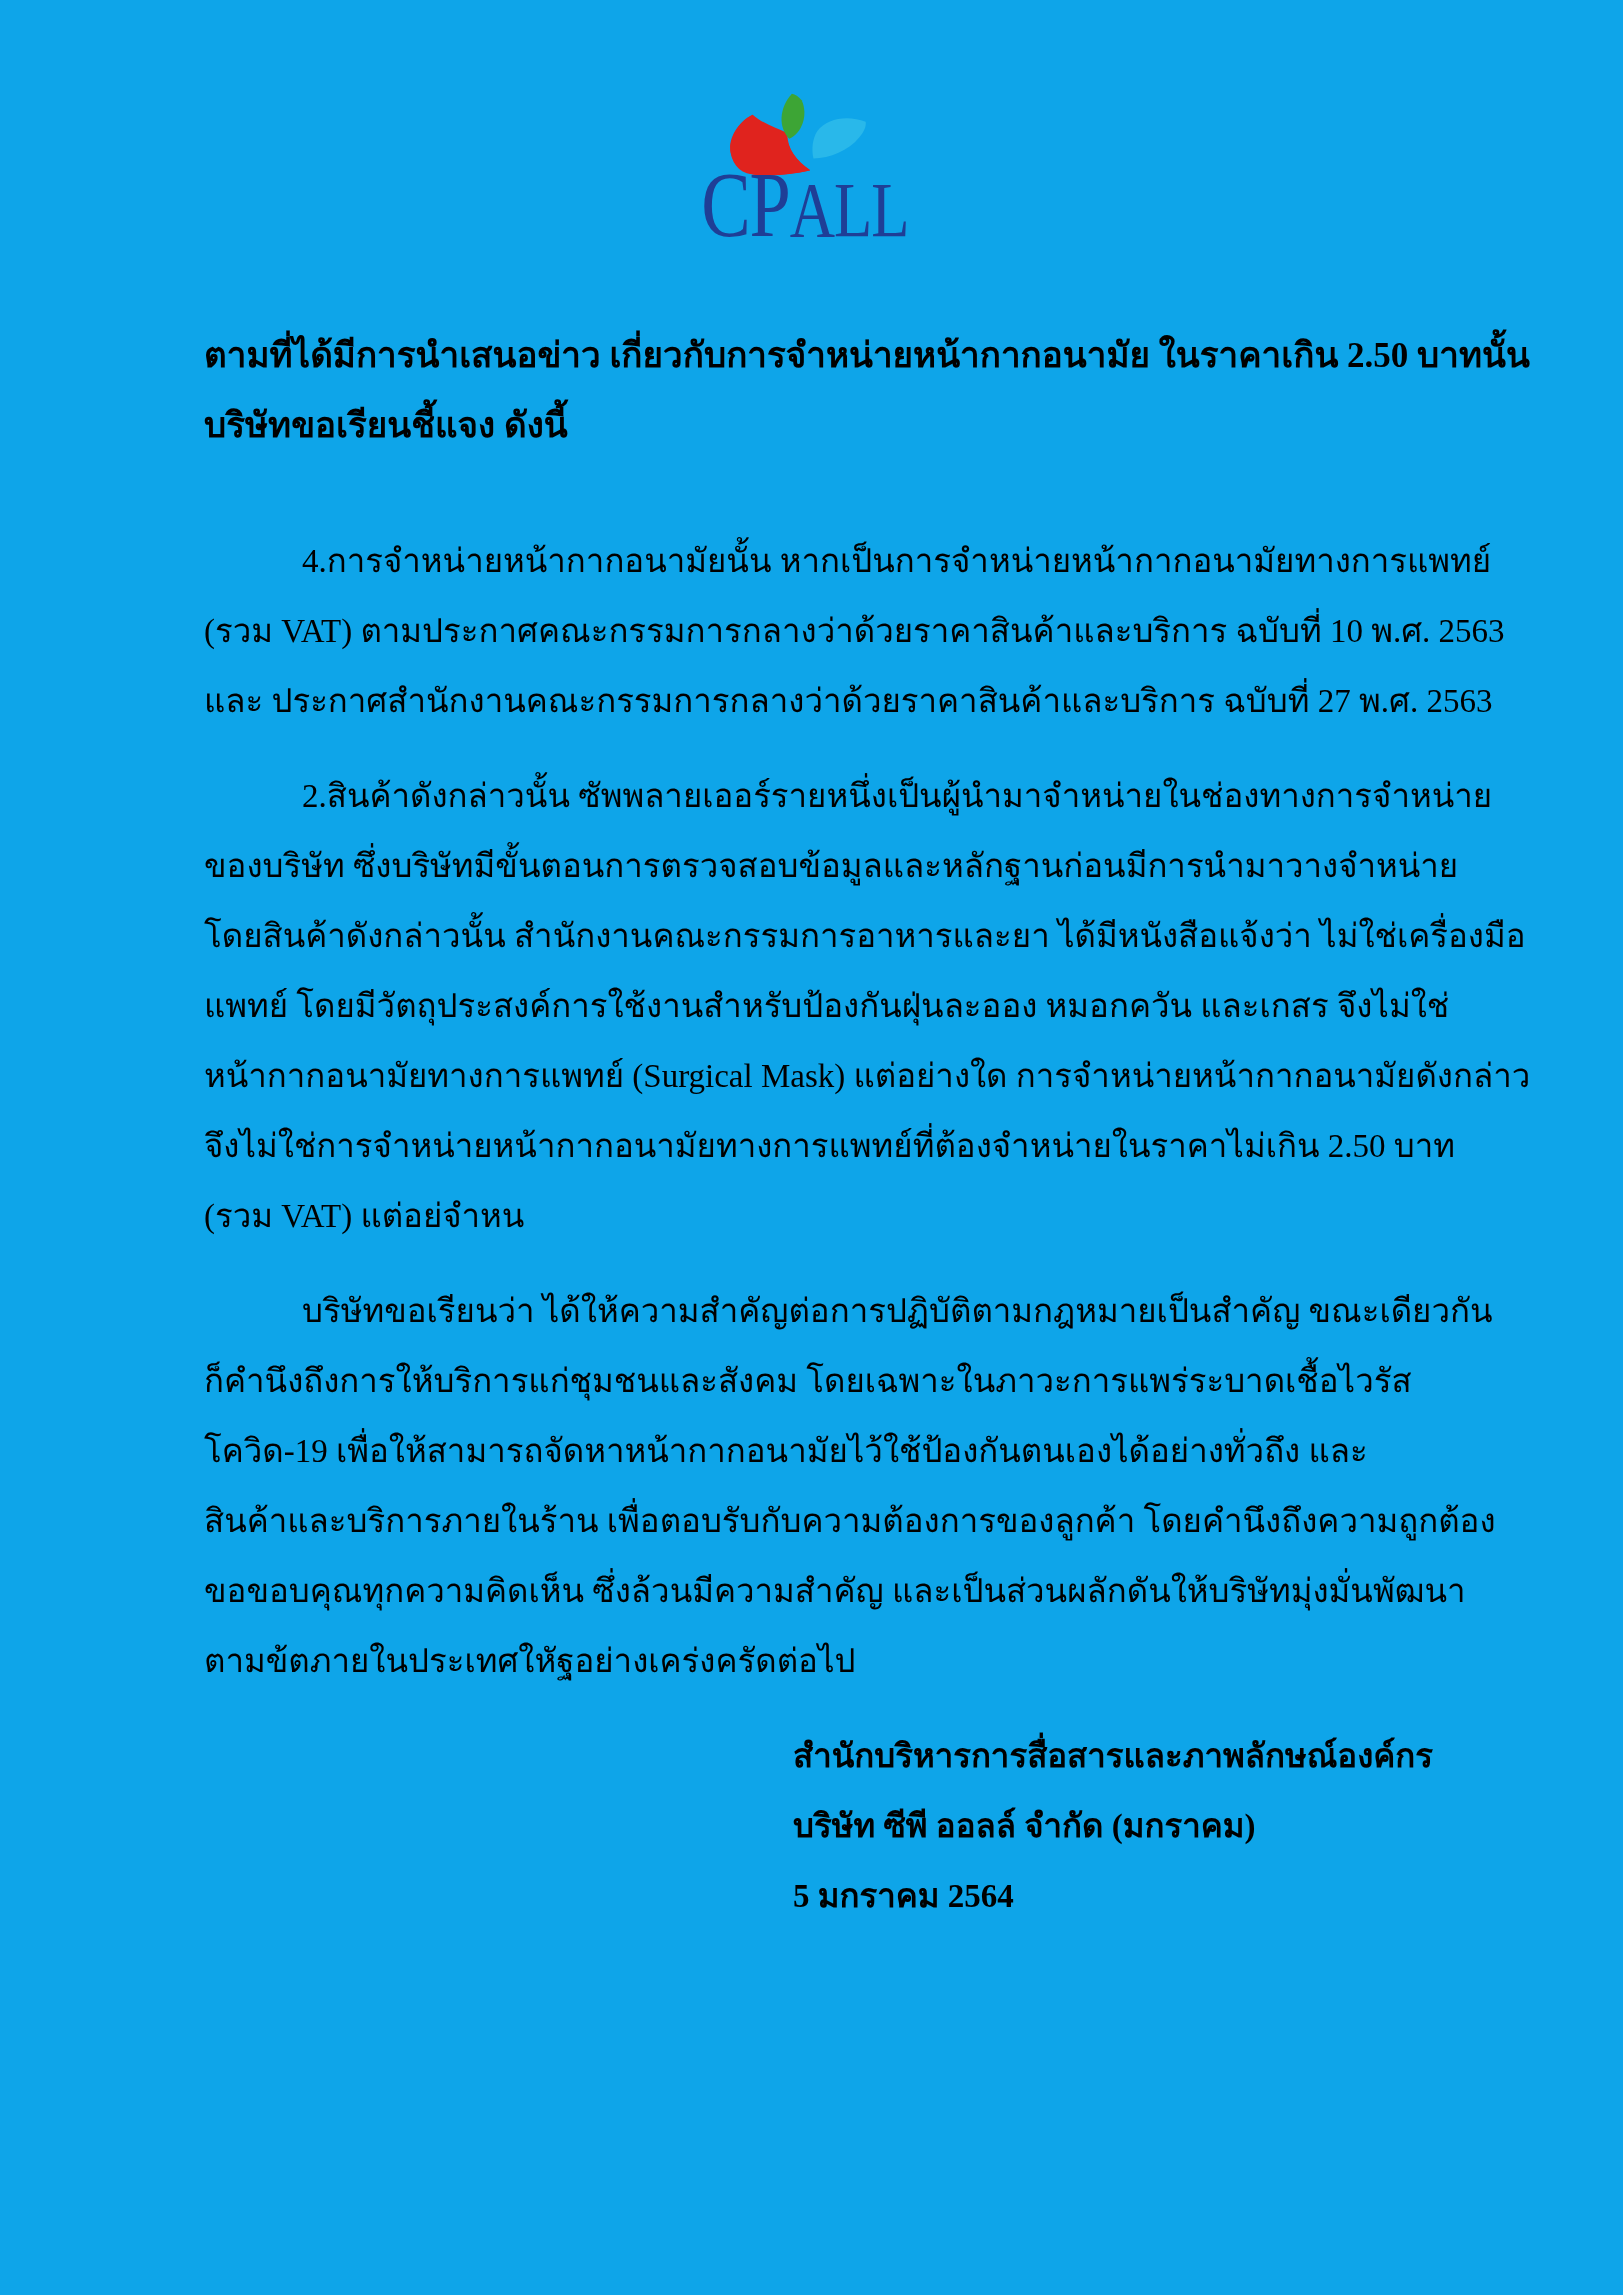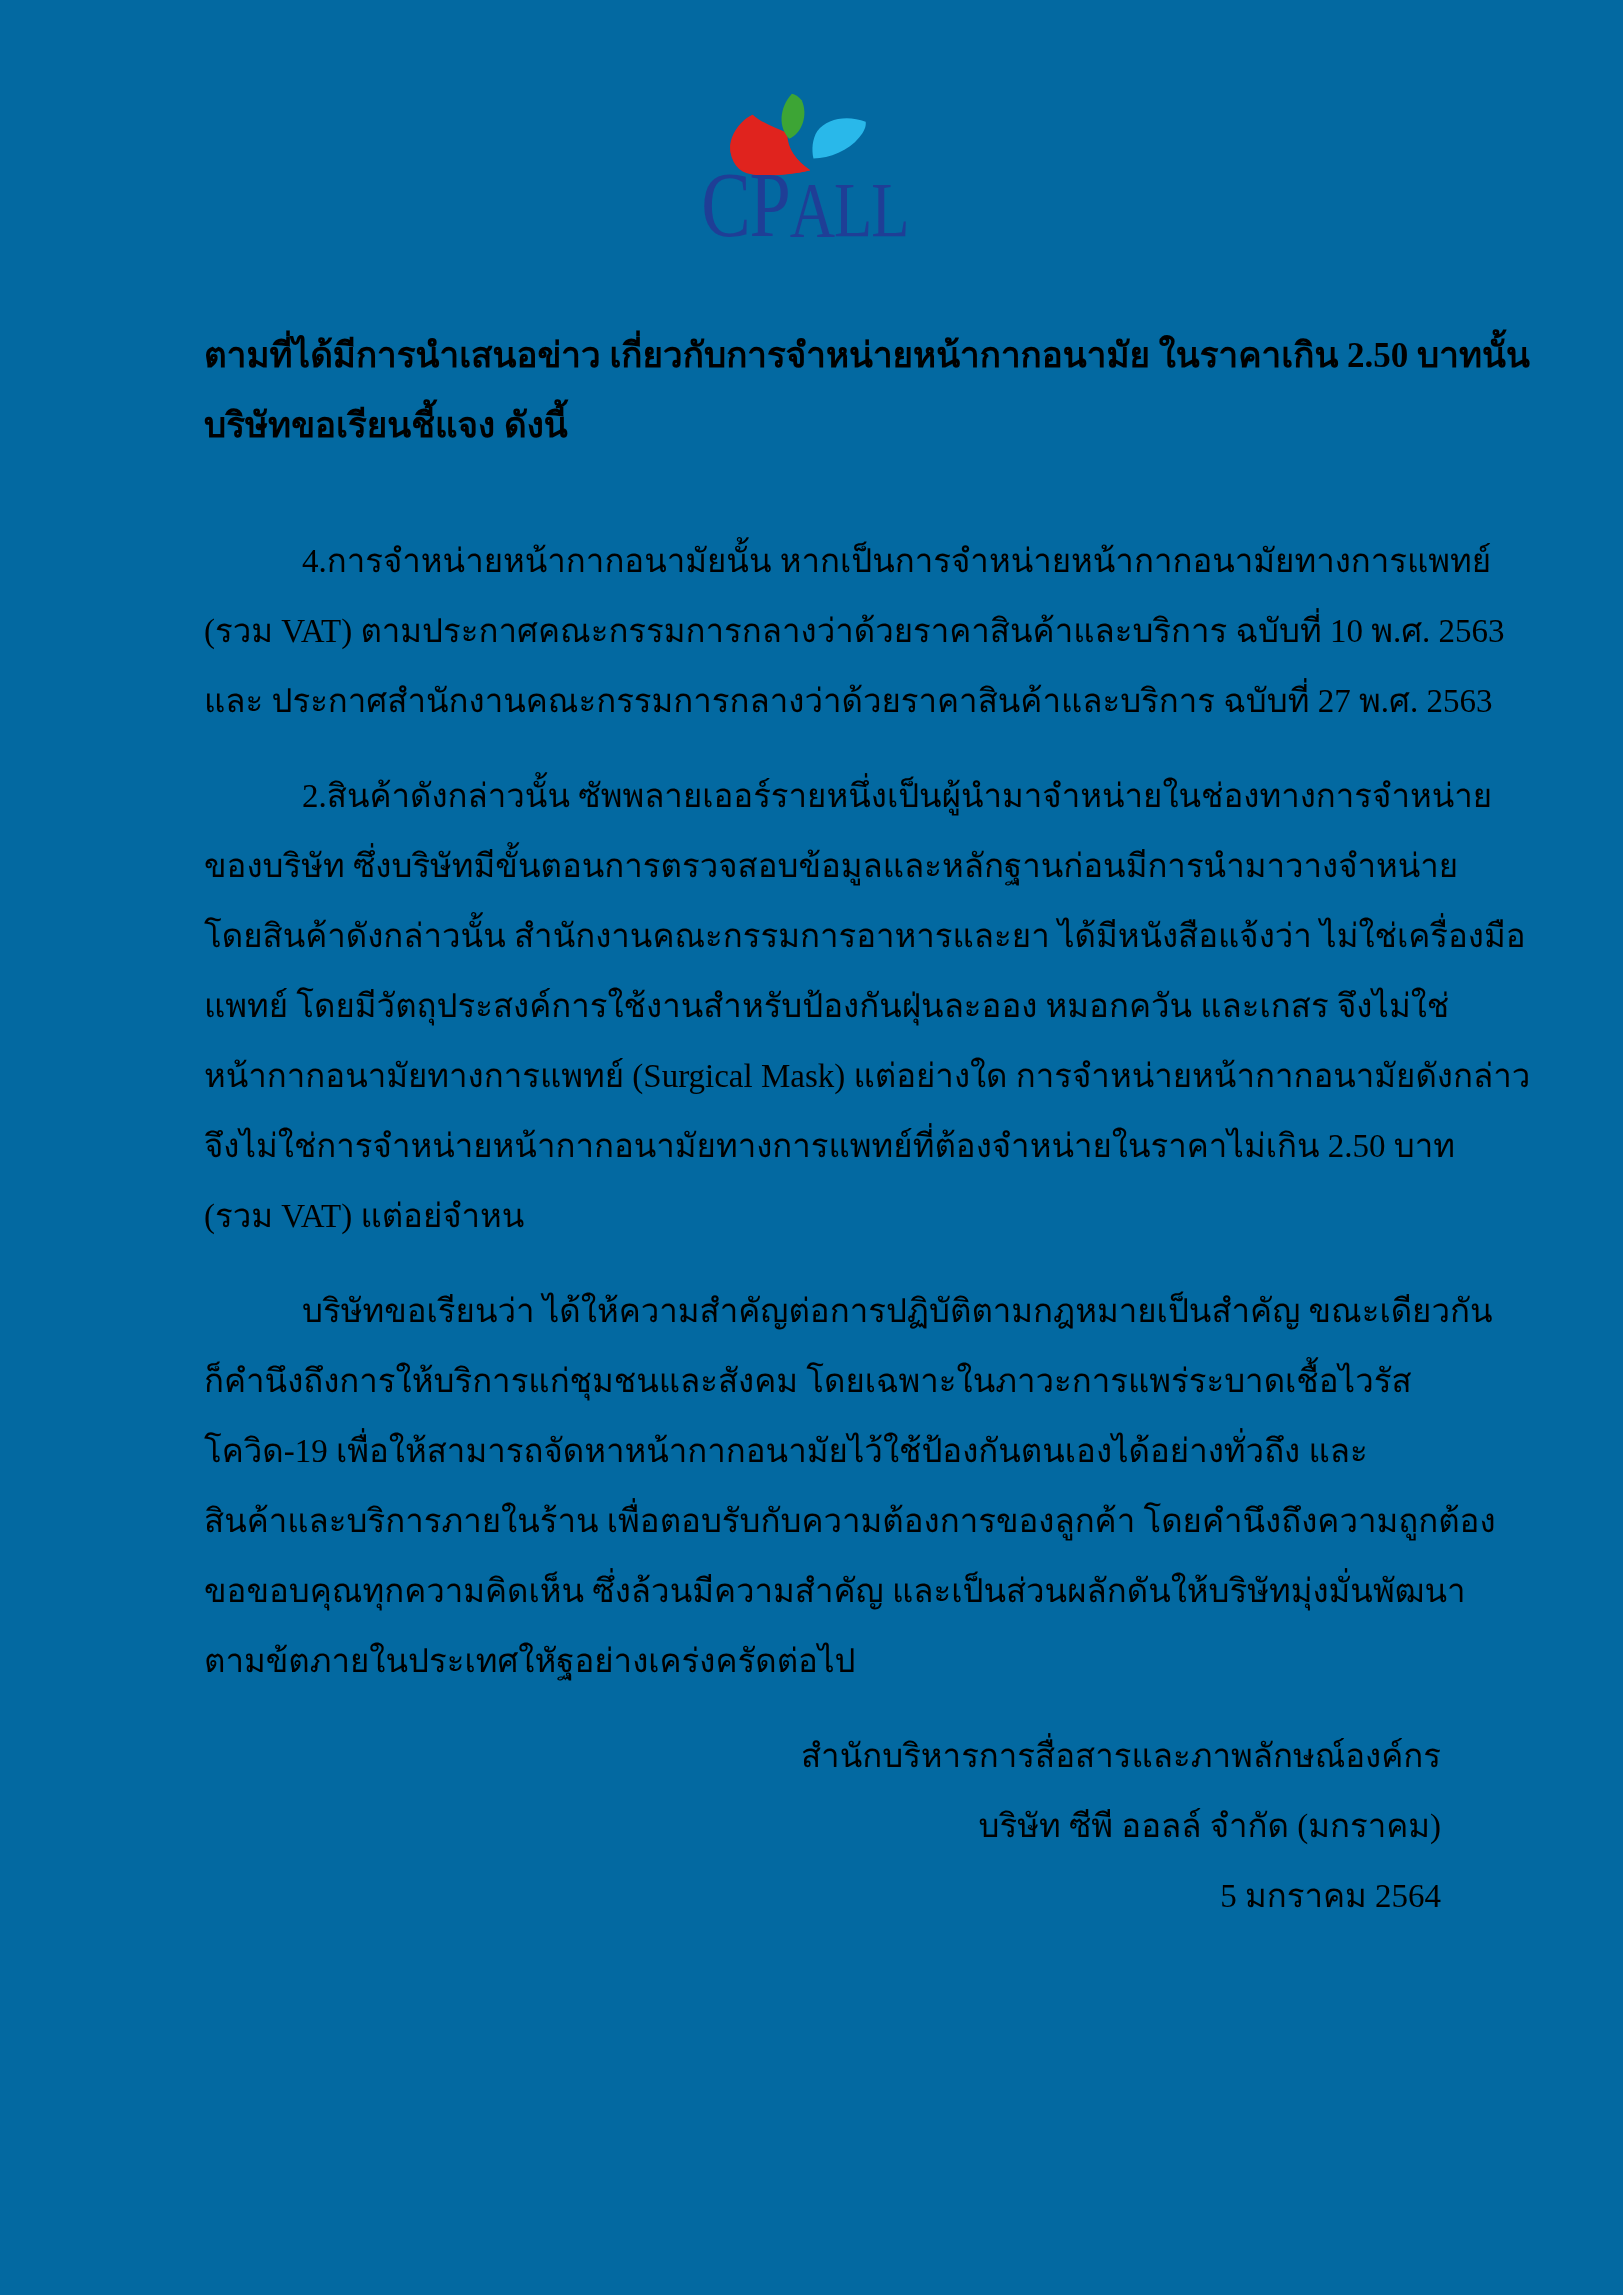--- a/index.html
+++ b/index.html
@@ -1,19 +1,19 @@
 <!DOCTYPE html>
 <html lang="th" style="font-size:10.5px"><head>
 <meta charset="utf-8">
 <style>
   html,body{margin:0;padding:0;background:#888;}
   .page{
     position:relative;
     width:1623px;height:2295px;
-    background:#0369a1;
+    background:#0ea5e9;
     font-family:"Liberation Serif","DejaVu Serif",serif;
     color:#000;
     overflow:hidden;
     margin:0 auto;
   }
   .logo{
     position:absolute;
     top:52px;left:648px;
     width:327px;height:222px;
   }
@@ -32,22 +32,22 @@
     font-weight:700;
     font-size:35px;
   }
   .paragraph{margin-top:25px;}
   .paragraph.first-after-header{margin-top:65px;}
   .indent{padding-left:98px;}
   .signature{
     margin-top:25px;
     margin-left:auto;
     width:648px;
-    text-align:right;
-    font-weight:400;
+    text-align:left;
+    font-weight:700;
   }
 </style>
 </head>
 <body>
 
 <div class="page">
 
   <div class="logo">
     <svg viewBox="0 0 500 340" width="327" height="222">
 

